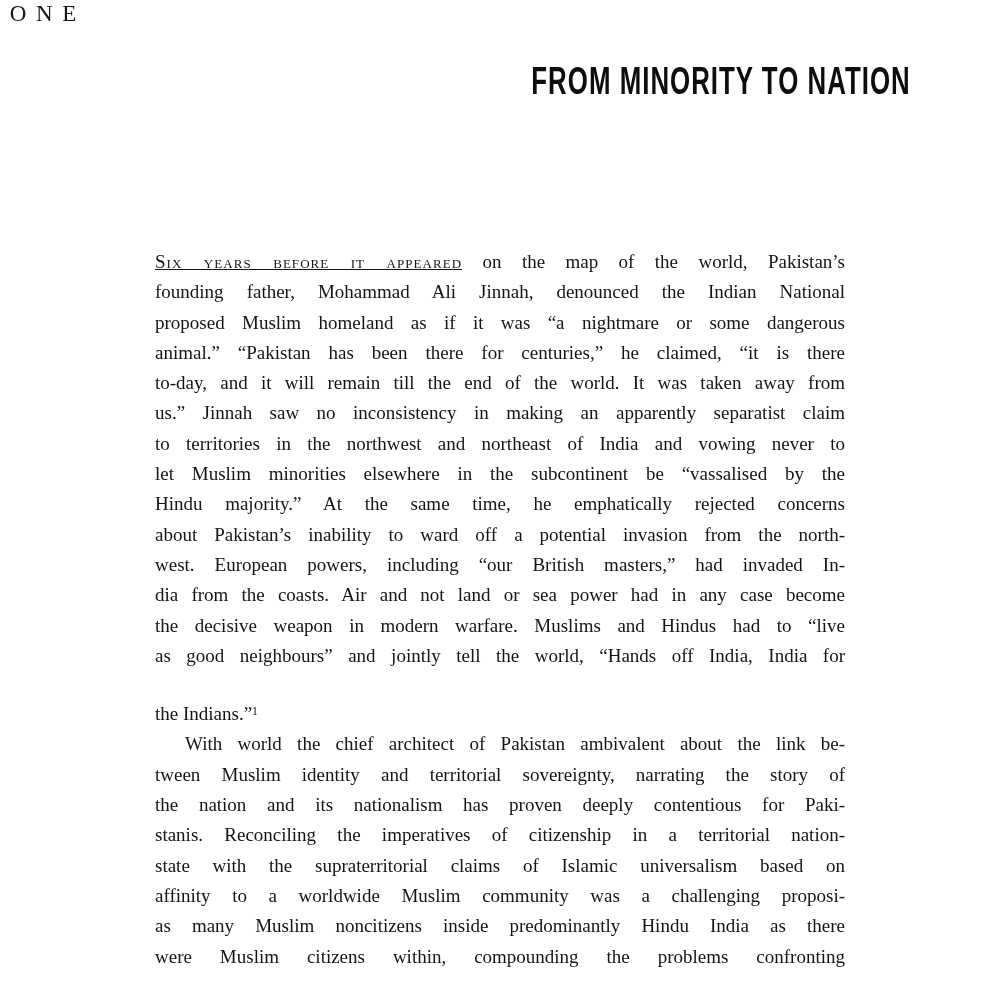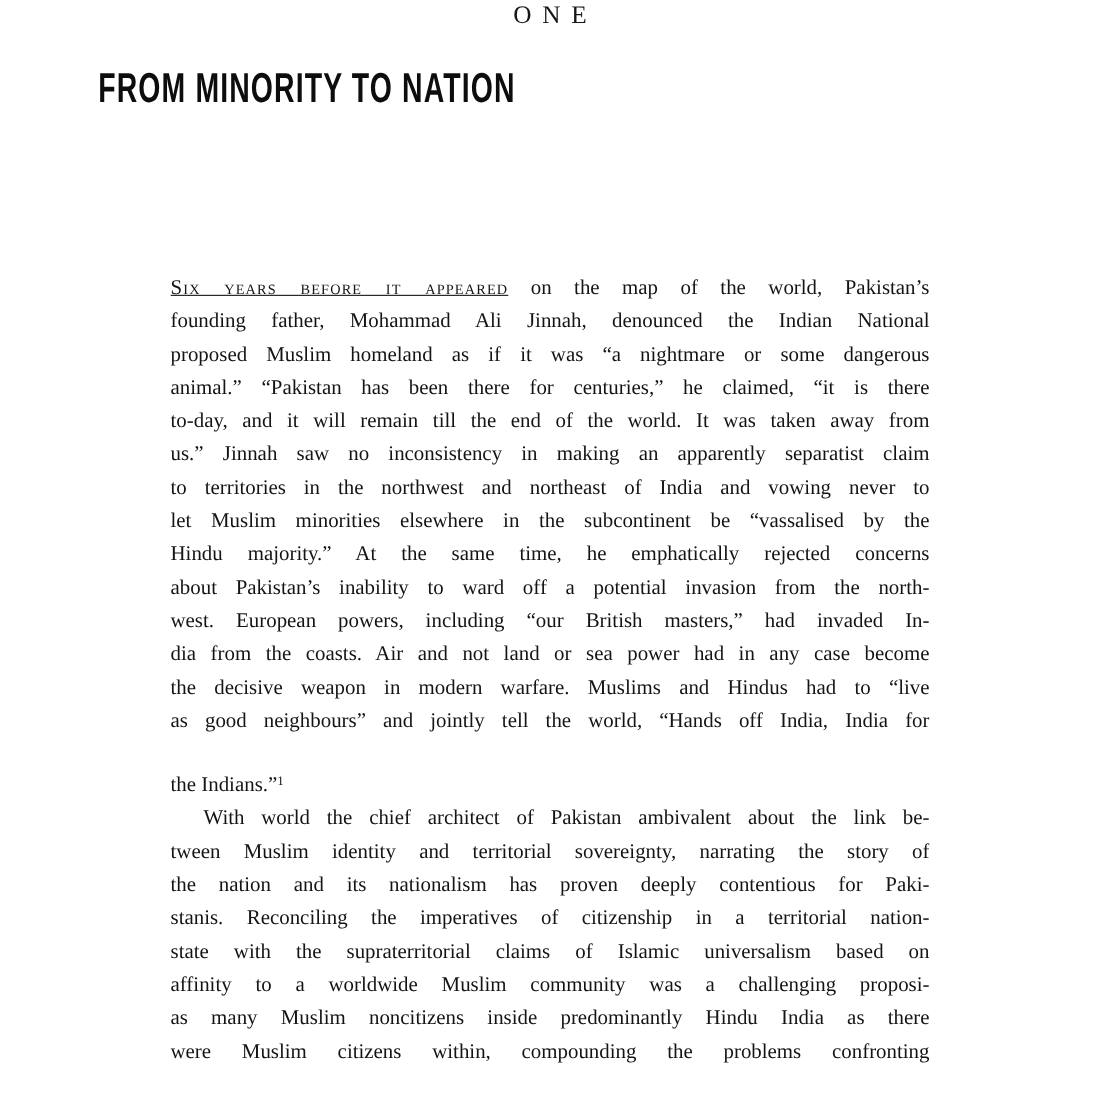--- a/index.html
+++ b/index.html
@@ -11,32 +11,31 @@
     overflow: hidden;
   }
   .page {
     position: relative;
     width: 1000px; height: 1000px;
     background: #ffffff;
   }
   .chapter-number {
     position: absolute;
     top: 1px; left: 0; width: 100%;
-    text-align: center;
     font-size: 23px;
     line-height: 1.1;
     letter-spacing: 0.42em;
     text-indent: 0.42em; 
     font-weight: normal;
     color: #161616;
   }
   .chapter-title-wrap {
     position: absolute;
     top: 62px; left: 0; width: 100%;
-    text-align: left;
+    text-align: right;
   }
   .chapter-title {
     display: inline-block;
     font-family: "Liberation Sans", sans-serif;
     font-weight: bold;
     font-size: 38px;
     line-height: 1.0;
     letter-spacing: 1.5px;
     white-space: nowrap;
     transform: scaleX(0.68);

